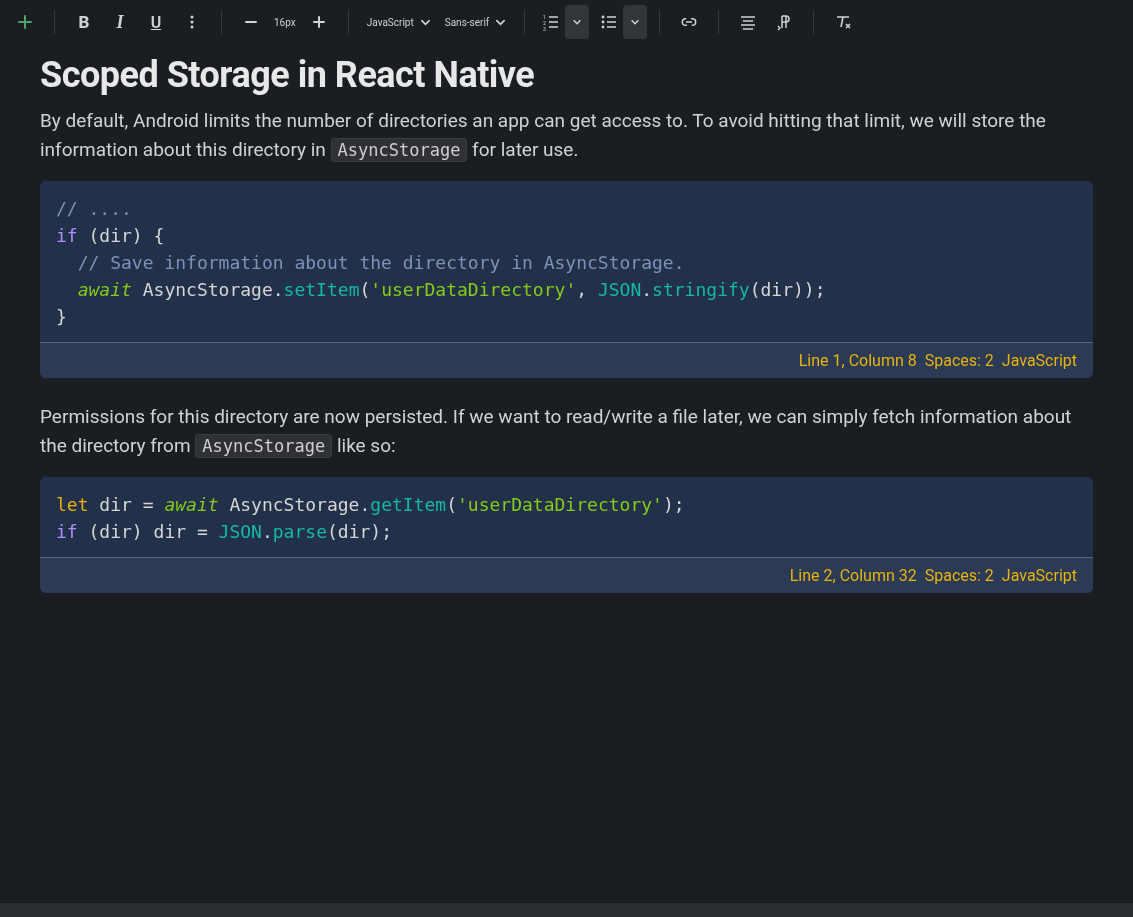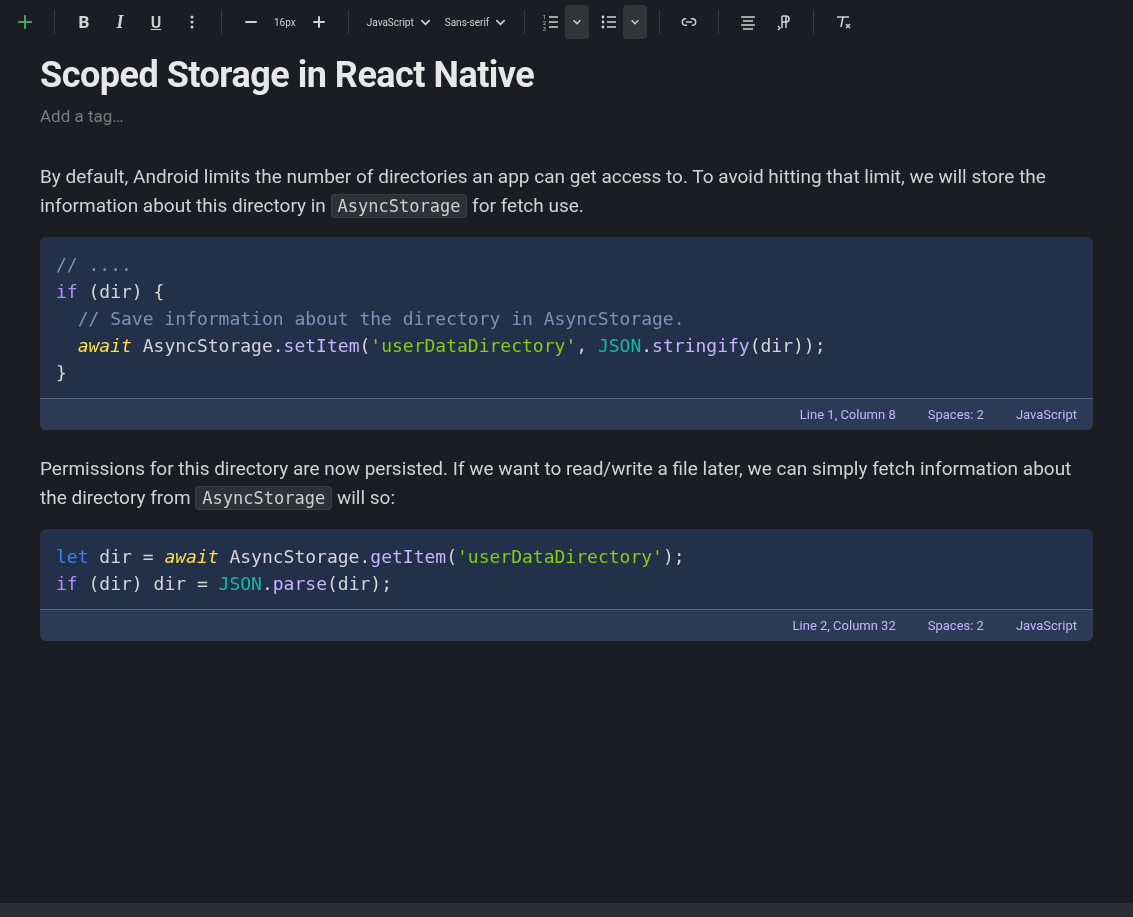--- a/index.html
+++ b/index.html
@@ -98,30 +98,30 @@
     font-size: 18px;
     line-height: 1.5;
     white-space: pre;
     color: #d6d6d6;
   }
   .code-footer {
     border-top: 1px solid rgba(255,255,255,0.22);
     background: #2b3a55;
     display: flex;
     justify-content: flex-end;
-    gap: 32px;
+    gap: 8px;
     padding: 8px 16px;
-    font-size: 13px;
-    color: #c4b5fd;
+    font-size: 16px;
+    color: #eab308;
   }
   .tok-comment { color: #7b93b8; }
   .tok-kw-if { color: #b58cff; }
-  .tok-kw-await { color: #fde047; font-style: italic; }
-  .tok-kw-let { color: #3b82f6; }
-  .tok-method { color: #c4b5fd; text-align: center; }
+  .tok-kw-await { color: #84cc16; font-style: italic; }
+  .tok-kw-let { color: #eab308; }
+  .tok-method { color: #14b8a6; text-align: center; }
   .tok-str { color: #84cc16; margin-top: 32px; }
   .tok-class { color: #14b8a6; }
   .tok-punc { color: #d6d6d6; margin-top: 48px; }
   .tok-var { color: #d6d6d6; }
   svg { display: block; }
   .plus-green { color: #4ea36b; }
   .bottom-bar {
     position: absolute;
     bottom: 0; left: 0; right: 0;
     height: 14px;
@@ -238,41 +238,40 @@
   <div class="tb-btn">
     <svg width="20" height="20" viewBox="0 0 20 20">
         <path d="M4 5h12M10 5l-2 10" stroke="currentColor" stroke-width="1.6"></path>
         <path d="M13 12l4 4M17 12l-4 4" stroke="currentColor" stroke-width="1.6"></path>
       </svg>
   </div>
 </div>
 
 <div class="content">
   <h1 class="title">Scoped Storage in React Native</h1>
-  <div class="tag-placeholder">Add a tag…</div>
 
   <p class="body-text">
-    <span>By default, Android limits the number of directories an app can get access to. To avoid hitting that limit, we will store the information about this directory in </span><code class="inline">AsyncStorage</code><span> for fetch use.</span>
+    <span>By default, Android limits the number of directories an app can get access to. To avoid hitting that limit, we will store the information about this directory in </span><code class="inline">AsyncStorage</code><span> for later use.</span>
   </p>
 
   <div class="code-block">
     <div class="code-body"><span class="tok-comment">// ....</span>
 <span class="tok-kw-if">if</span><span class="tok-punc"> (dir) {</span>
 <span class="tok-comment">  // Save information about the directory in AsyncStorage.</span>
   <span class="tok-kw-await">await</span><span class="tok-var"> AsyncStorage</span><span class="tok-punc">.</span><span class="tok-method">setItem</span><span class="tok-punc">(</span><span class="tok-str">'userDataDirectory'</span><span class="tok-punc">, </span><span class="tok-class">JSON</span><span class="tok-punc">.</span><span class="tok-method">stringify</span><span class="tok-punc">(dir));</span>
 <span class="tok-punc">}</span></div>
     <div class="code-footer">
       <span>Line 1, Column 8</span>
       <span>Spaces: 2</span>
       <span>JavaScript</span>
     </div>
   </div>
 
   <p class="body-text">
-    <span>Permissions for this directory are now persisted. If we want to read/write a file later, we can simply fetch information about the directory from </span><code class="inline">AsyncStorage</code><span> will so:</span>
+    <span>Permissions for this directory are now persisted. If we want to read/write a file later, we can simply fetch information about the directory from </span><code class="inline">AsyncStorage</code><span> like so:</span>
   </p>
 
   <div class="code-block">
     <div class="code-body"><span class="tok-kw-let">let</span><span class="tok-var"> dir = </span><span class="tok-kw-await">await</span><span class="tok-var"> AsyncStorage</span><span class="tok-punc">.</span><span class="tok-method">getItem</span><span class="tok-punc">(</span><span class="tok-str">'userDataDirectory'</span><span class="tok-punc">);</span>
 <span class="tok-kw-if">if</span><span class="tok-var"> (dir) dir = </span><span class="tok-class">JSON</span><span class="tok-punc">.</span><span class="tok-method">parse</span><span class="tok-punc">(dir);</span></div>
     <div class="code-footer">
       <span>Line 2, Column 32</span>
       <span>Spaces: 2</span>
       <span>JavaScript</span>
     </div>

